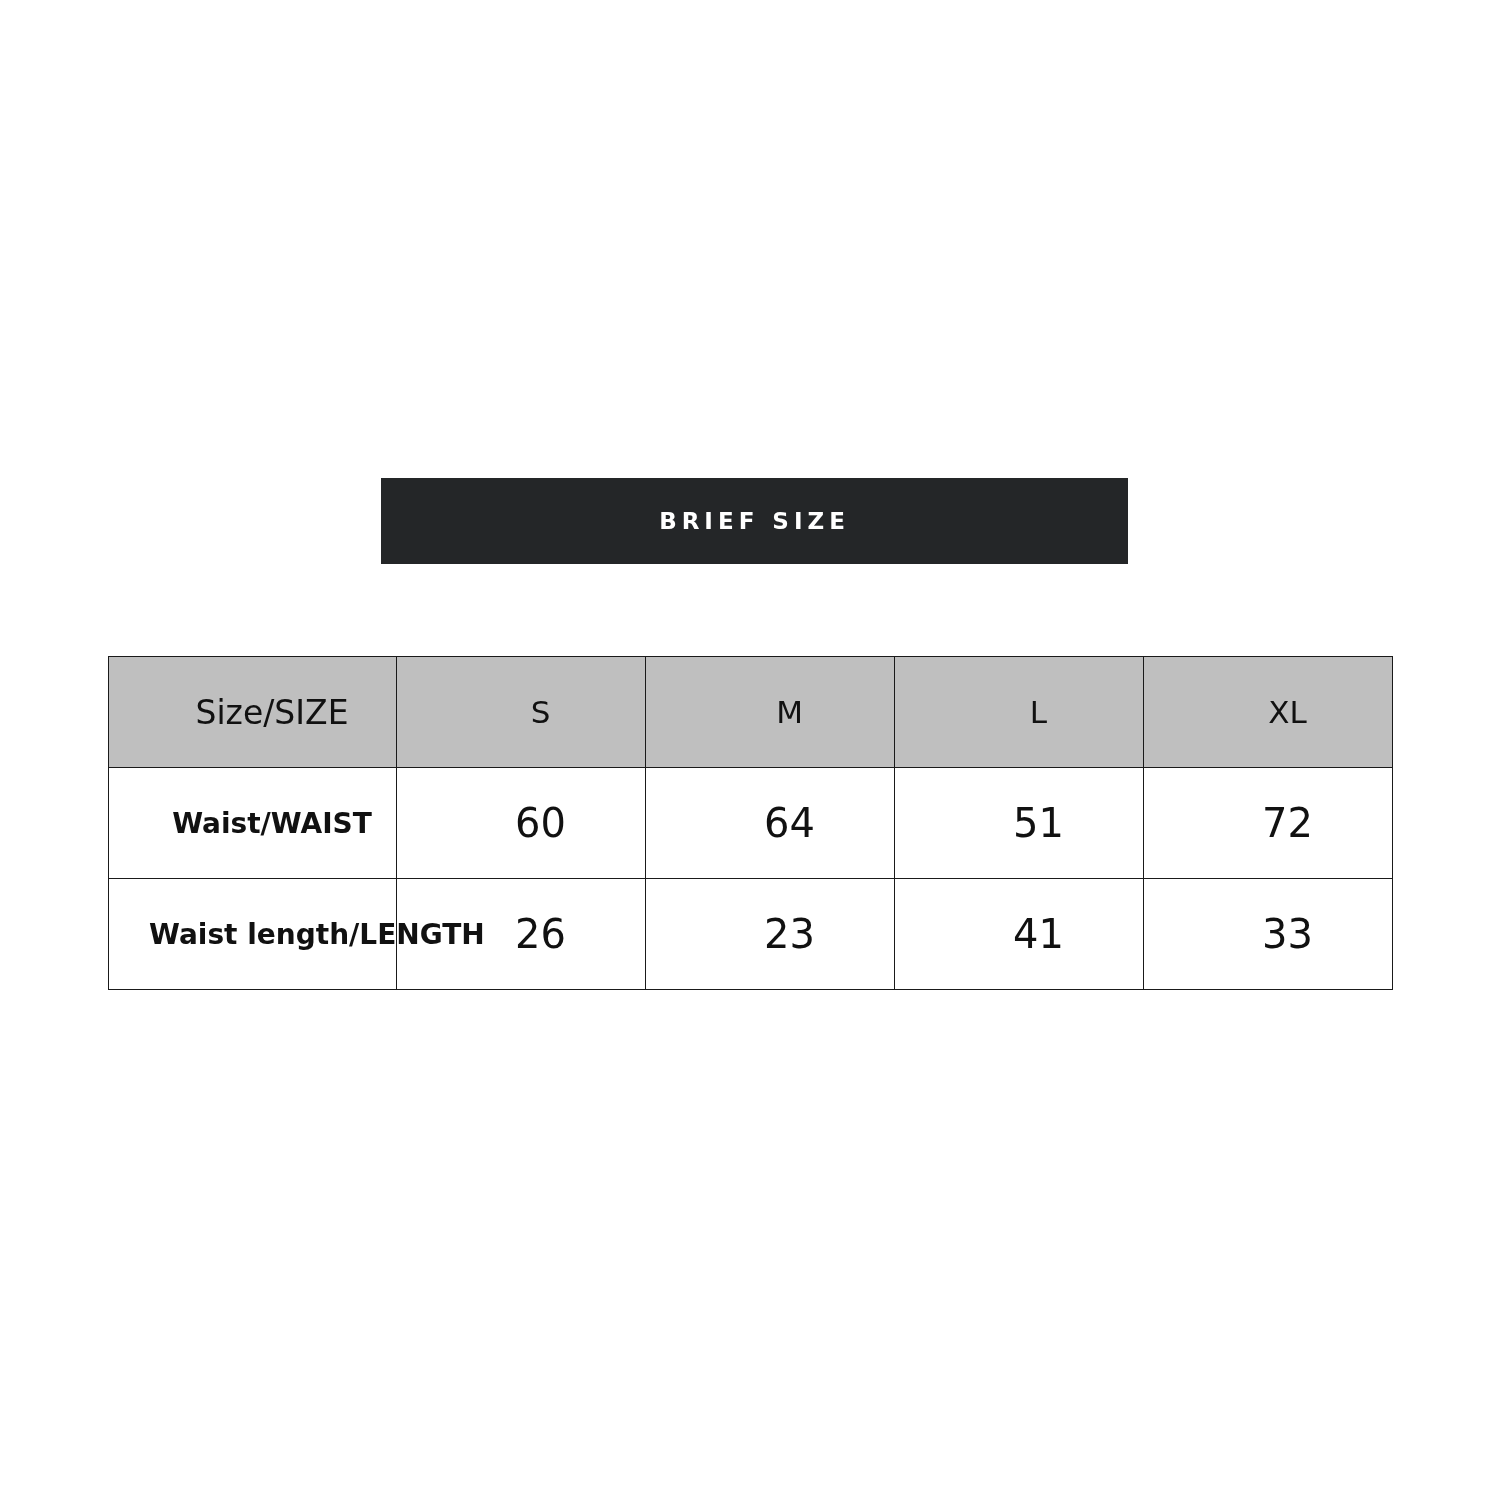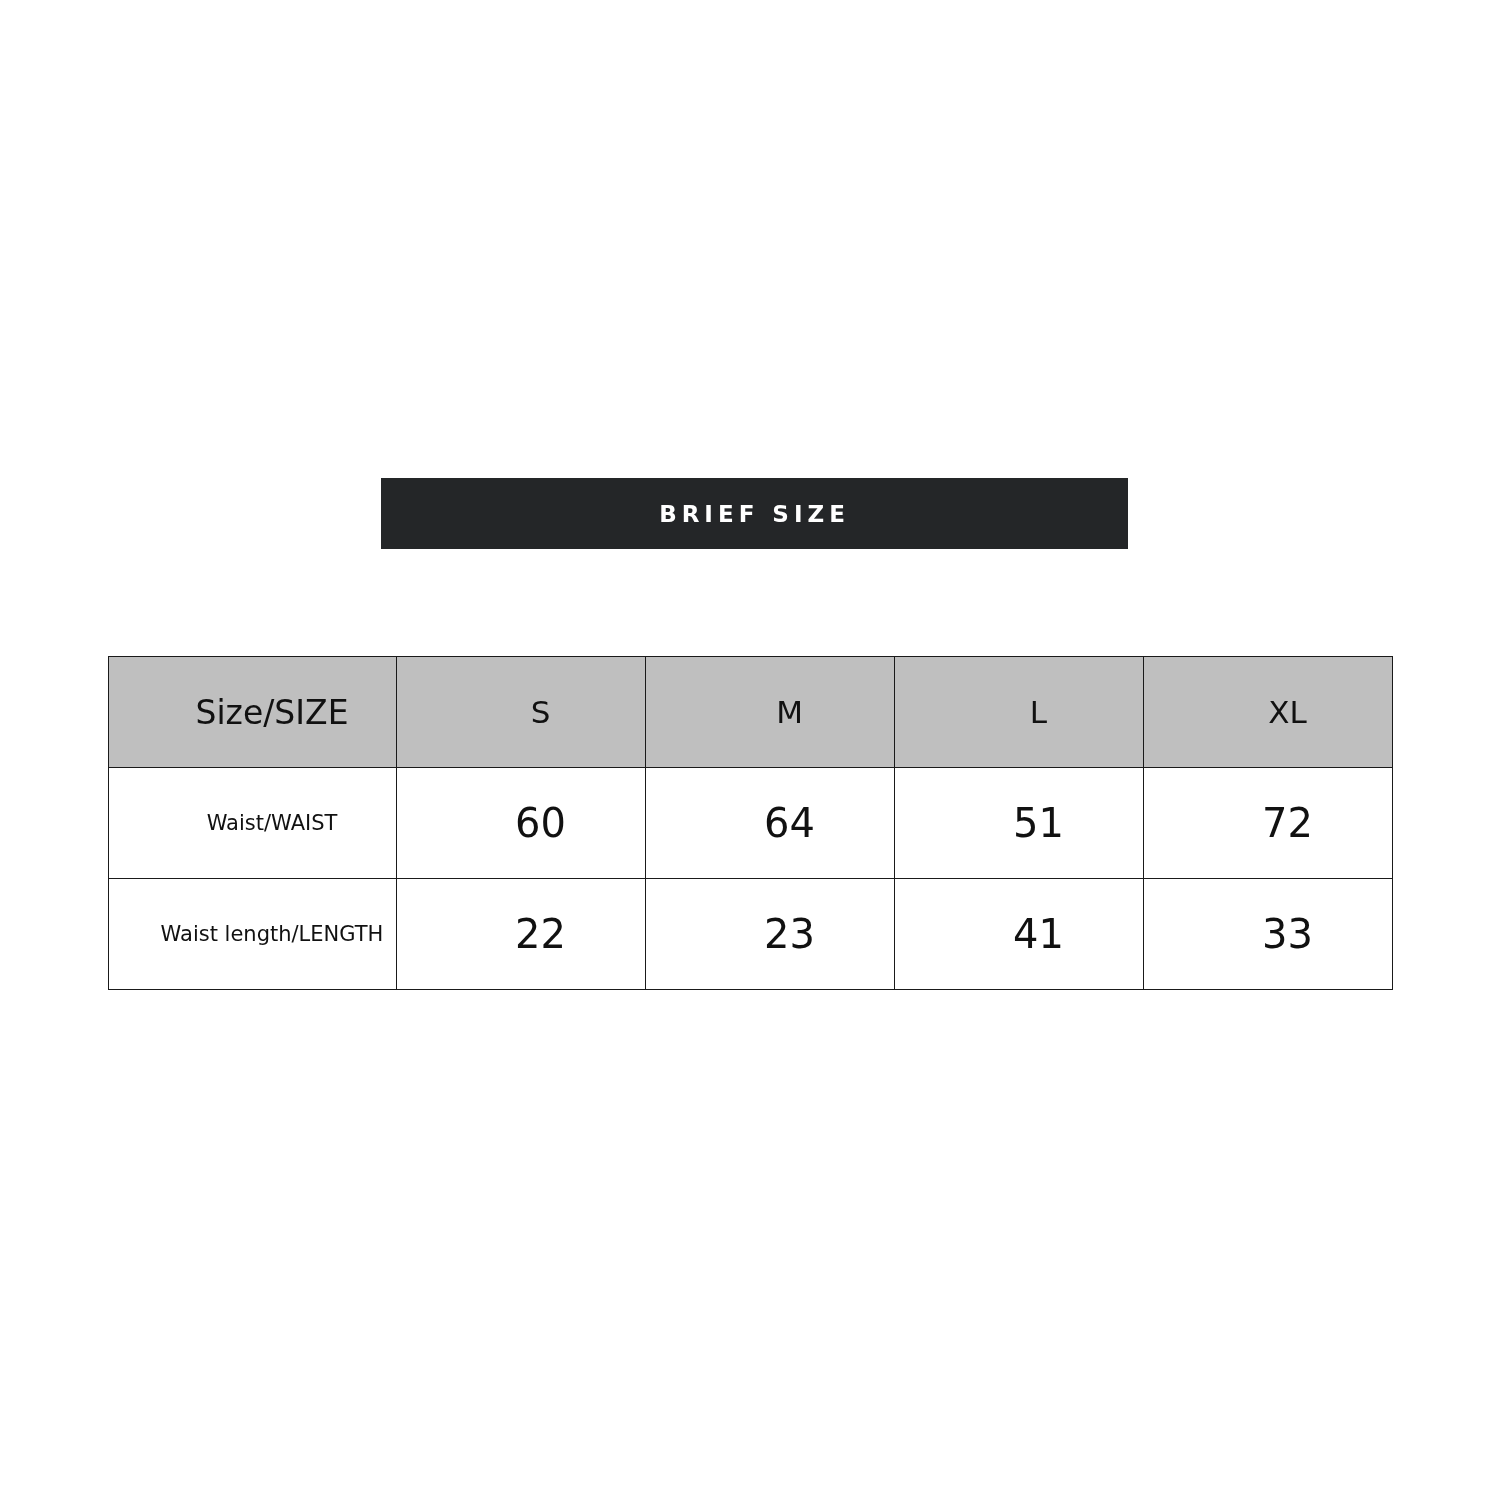--- a/index.html
+++ b/index.html
@@ -20,21 +20,21 @@
     inset: 0;
     background: #ffffff;
   }
 
   
   .banner {
     position: absolute;
     left: 381px;
     top: 478px;
     width: 747px;
-    height: 71px;
+    height: 86px;
     background: #242628;
     display: flex;
     align-items: center;
     justify-content: center;
   }
   .banner-text {
     color: #ffffff;
     font-size: 23px;
     letter-spacing: 5px;
     font-weight: 600;
@@ -71,22 +71,23 @@
   }
   .size-table thead th.head-label {
     font-size: 33px;
   }
 
   .size-table tbody td {
     background: #ffffff;
     font-size: 40px;
   }
   .size-table tbody td.row-label {
-    font-size: 21px;
+    font-size: 28px;
     white-space: nowrap;
+    font-weight: bold;
   }
 </style>
 </head>
 <body>
 
 <div class="page">
 
   <div class="banner">
     <span class="banner-text">BRIEF SIZE</span>
   </div>
@@ -111,21 +112,21 @@
     <tbody>
       <tr>
         <td class="row-label">Waist/WAIST</td>
         <td>60</td>
         <td>64</td>
         <td>51</td>
         <td>72</td>
       </tr>
       <tr>
         <td class="row-label">Waist length/LENGTH</td>
-        <td>22</td>
+        <td>26</td>
         <td>23</td>
         <td>41</td>
         <td>33</td>
       </tr>
     </tbody>
   </table>
 
 </div>
 
 </body></html>

